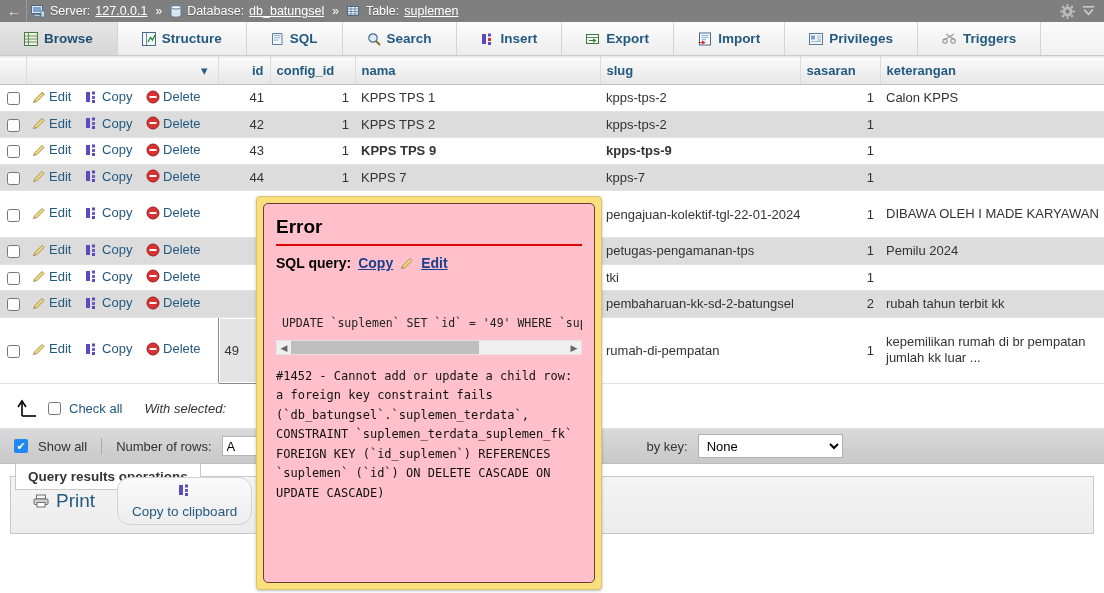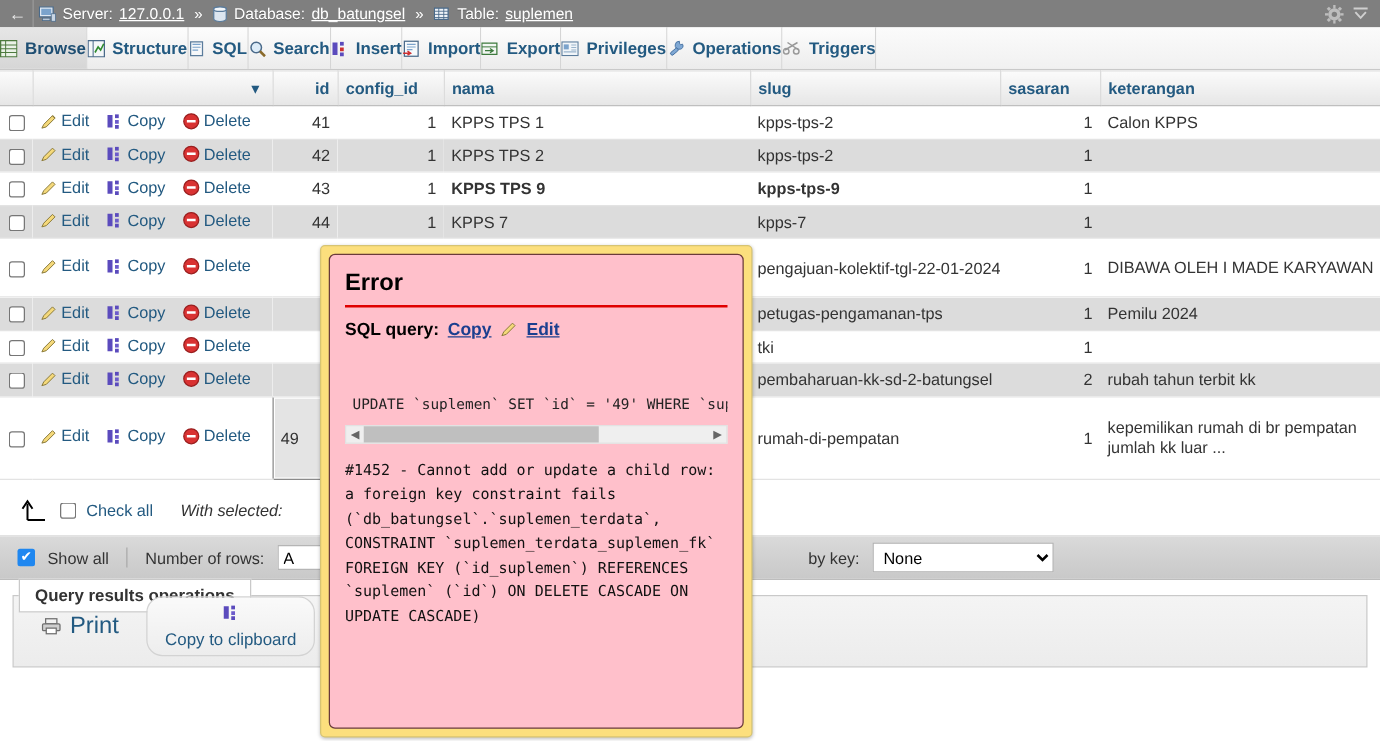--- a/index.html
+++ b/index.html
@@ -42,21 +42,21 @@
   
   .tabs {
     position: absolute; top: 22px; left: 0; width: 1104px; height: 34px;
     background: linear-gradient(to bottom,#fbfbfb 0%, #efefef 100%);
     border-bottom: 1px solid #c9c9c9;
     display: flex; align-items: stretch;
     box-sizing: border-box;
   }
   .tab {
     display: flex; align-items: center; gap: 6px;
-    padding: 0 0;
+    padding: 0 24px;
     border-right: 1px solid #d5d5d5;
     color: #235a81;
     font-weight: bold; font-size: 13.5px;
     background: linear-gradient(to bottom,#fdfdfd 0%, #ececec 100%);
     cursor: pointer;
     white-space: nowrap;
   }
   .tab.active {
     background: linear-gradient(to bottom,#e6e6e6 0%, #d6d6d6 100%);
     color: #1f4f73;
@@ -348,48 +348,41 @@
       <span class="ico"><svg width="14" height="14" viewBox="0 0 14 14">
             <rect x="1" y="2" width="4" height="10" fill="#5b4bbd"></rect>
             <rect x="7" y="1.5" width="3" height="3" fill="#5b4bbd"></rect>
             <rect x="7" y="6" width="3" height="3" fill="#cf3030"></rect>
             <rect x="7" y="10" width="3" height="3" fill="#5b4bbd"></rect>
           </svg></span>
       <span>Insert</span>
     </div>
     <div class="tab">
       <span class="ico"><svg width="14" height="14" viewBox="0 0 14 14">
+            <rect x="0.5" y="2.5" width="12" height="9" fill="#f2f6f2" stroke="#3d7a3d"></rect>
+            <line x1="0.5" y1="5.5" x2="12.5" y2="5.5" stroke="#3d7a3d" stroke-width="0.8"></line>
+            <path d="M3 8.5 H9 M7 6.8 L9.5 8.5 L7 10.2" stroke="#3d7a3d" fill="none" stroke-width="1.1"></path>
+          </svg></span>
+      <span>Export</span>
+    </div>
+    <div class="tab">
+      <span class="ico"><svg width="14" height="14" viewBox="0 0 14 14">
             <rect x="1.5" y="1" width="11" height="12" fill="#f7fafc" stroke="#4a6a8a"></rect>
             <path d="M3.5 3.5 H10.5 M3.5 5.6 H10.5 M3.5 7.7 H8" stroke="#7ba3cc" stroke-width="0.9"></path>
             <path d="M0.5 10.5 H6 M4 8.9 L6.5 10.5 L4 12.1" stroke="#cf3030" fill="none" stroke-width="1.2"></path>
           </svg></span>
       <span>Import</span>
-    </div>
-    <div class="tab">
-      <span class="ico"><svg width="14" height="14" viewBox="0 0 14 14">
-            <rect x="0.5" y="2.5" width="12" height="9" fill="#f2f6f2" stroke="#3d7a3d"></rect>
-            <line x1="0.5" y1="5.5" x2="12.5" y2="5.5" stroke="#3d7a3d" stroke-width="0.8"></line>
-            <path d="M3 8.5 H9 M7 6.8 L9.5 8.5 L7 10.2" stroke="#3d7a3d" fill="none" stroke-width="1.1"></path>
-          </svg></span>
-      <span>Export</span>
     </div>
     <div class="tab">
       <span class="ico"><svg width="14" height="12" viewBox="0 0 14 12">
             <rect x="0.5" y="0.5" width="13" height="11" fill="#f1f5f9" stroke="#5b7c9c"></rect>
             <rect x="2" y="2.5" width="4" height="4" fill="#7ba3cc"></rect>
             <path d="M8 3 H12 M8 5 H12 M8 7 H12 M2 8.5 H12" stroke="#9ab4cc" stroke-width="0.9"></path>
           </svg></span>
       <span>Privileges</span>
-    </div>
-    <div class="tab">
-      <span class="ico"><svg width="14" height="14" viewBox="0 0 14 14">
-            <path d="M9.5 1 a3.2 3.2 0 1 0 3 3.8 L12 3.3 L10.4 3.8 L9.6 2.6 Z" fill="#7fa8d4" stroke="#3f6c9e" stroke-width="0.7"></path>
-            <rect x="2" y="8" width="7" height="2.6" rx="1" transform="rotate(-40 5.5 9.3)" fill="#7fa8d4" stroke="#3f6c9e" stroke-width="0.7"></rect>
-          </svg></span>
-      <span>Operations</span>
     </div>
     <div class="tab">
       <span class="ico"><svg width="15" height="13" viewBox="0 0 15 13">
             <circle cx="3" cy="9" r="2.2" fill="none" stroke="#999" stroke-width="1.2"></circle>
             <circle cx="11" cy="9" r="2.2" fill="none" stroke="#999" stroke-width="1.2"></circle>
             <path d="M2 8 L12 2 M13 8 L4 2" stroke="#999" stroke-width="1.2" fill="none"></path>
           </svg></span>
       <span>Triggers</span>
     </div>
     <div class="tabs-filler"></div>

